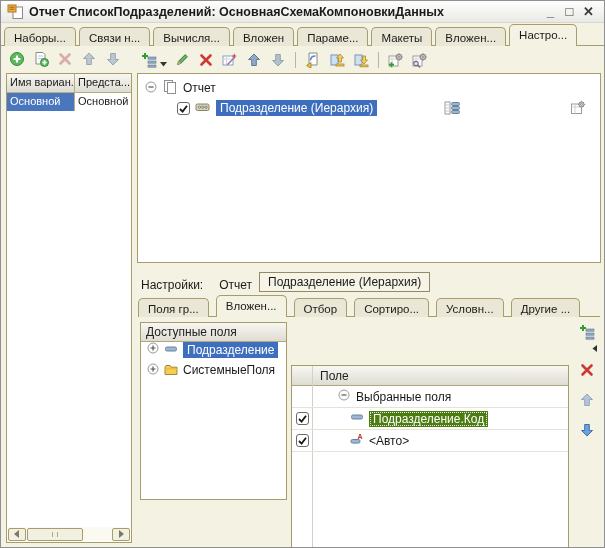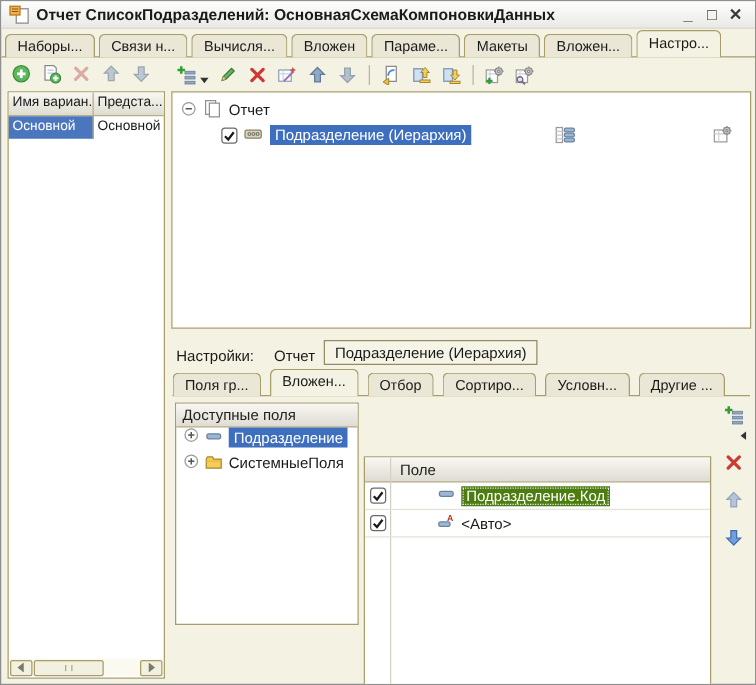--- a/index.html
+++ b/index.html
@@ -371,20 +371,32 @@
     </div>
   </div>
 
   <div class="sfpanel">
     <div class="checkline"></div>
     <div class="sfhead">
       <div class="ccell"></div>
       <div class="hcell">Поле</div>
     </div>
     <div class="sfrow">
+      <div class="cbcol"></div>
+      <div class="ind-group">
+        <span>
+          <svg width="12" height="12" viewBox="0 0 12 12">
+              <circle cx="6" cy="6" r="5" fill="#fdfdfd" stroke="#9a9a9a"></circle>
+              <path d="M3.5 6h5" stroke="#555" stroke-width="1.2"></path>
+            </svg>
+        </span>
+        <span>Выбранные поля</span>
+      </div>
+    </div>
+    <div class="sfrow">
       <div class="cbcol">
         <span class="cb">
           <svg width="11" height="11" viewBox="0 0 11 11">
               <path d="M2 6l2.6 2.6L9 2.8" fill="none" stroke="#1a1a1a" stroke-width="1.8"></path>
             </svg>
         </span>
       </div>
       <div class="ind-field">
         <span>
           <svg width="14" height="14" viewBox="0 0 14 14">

